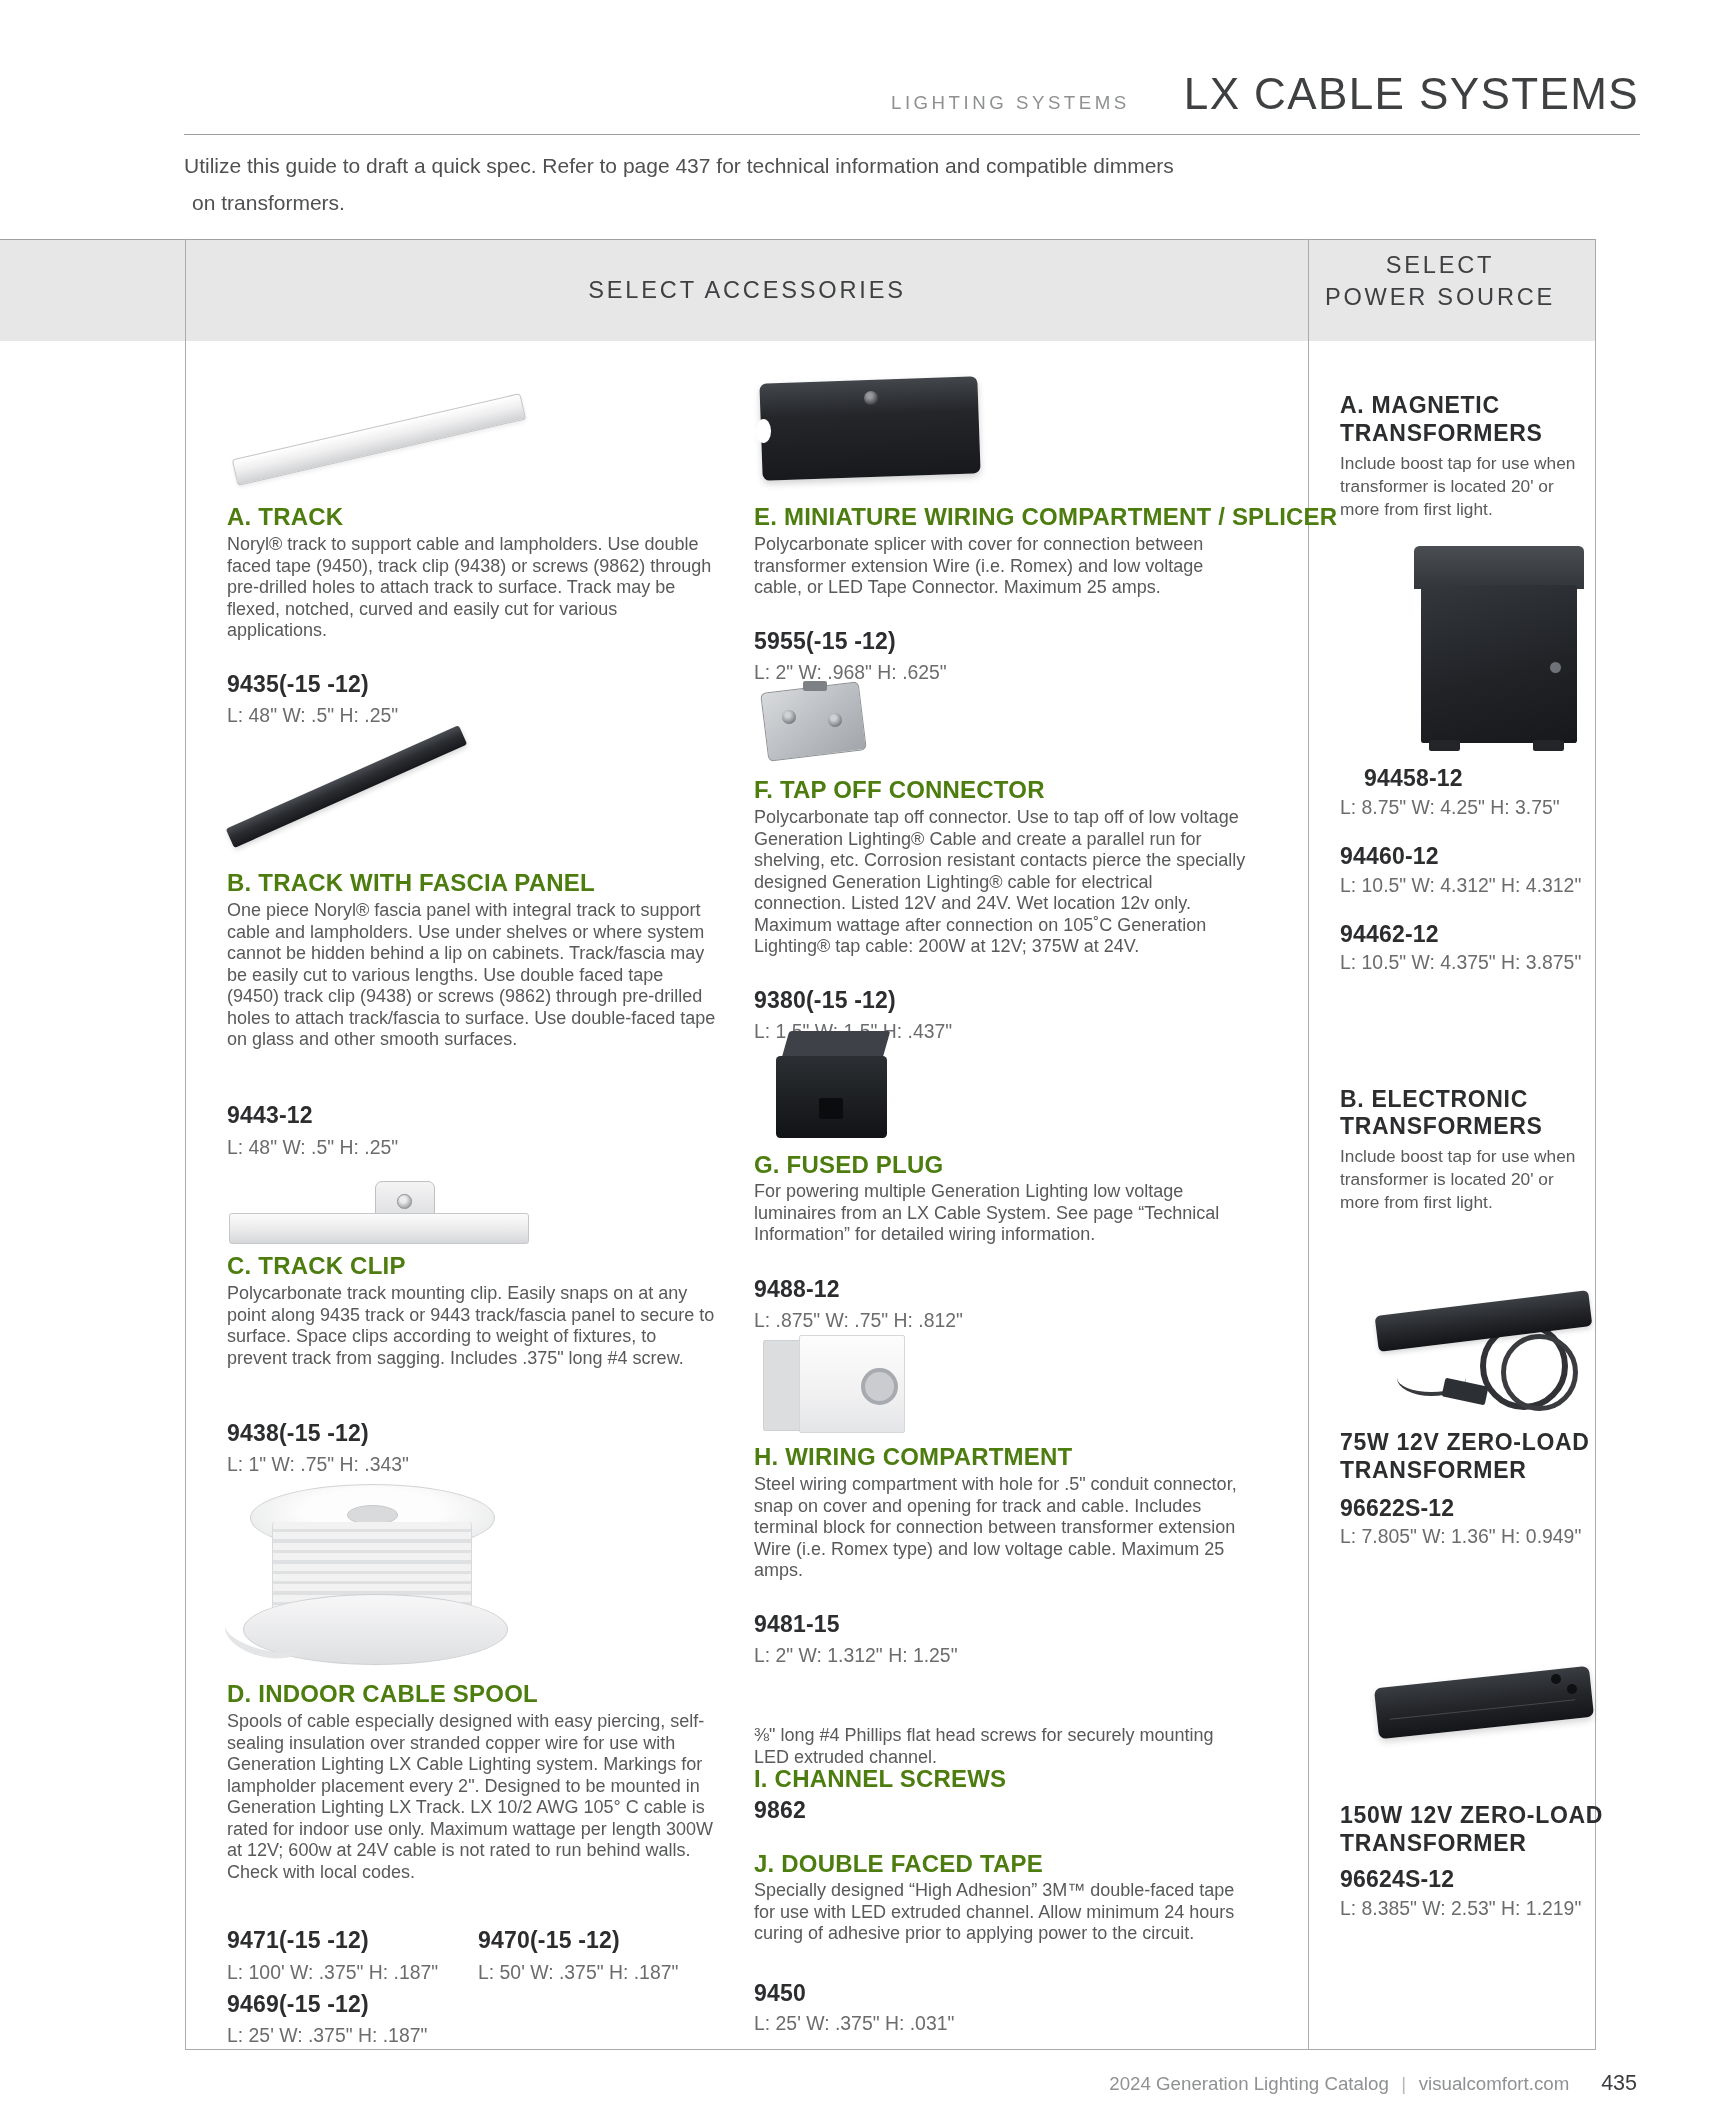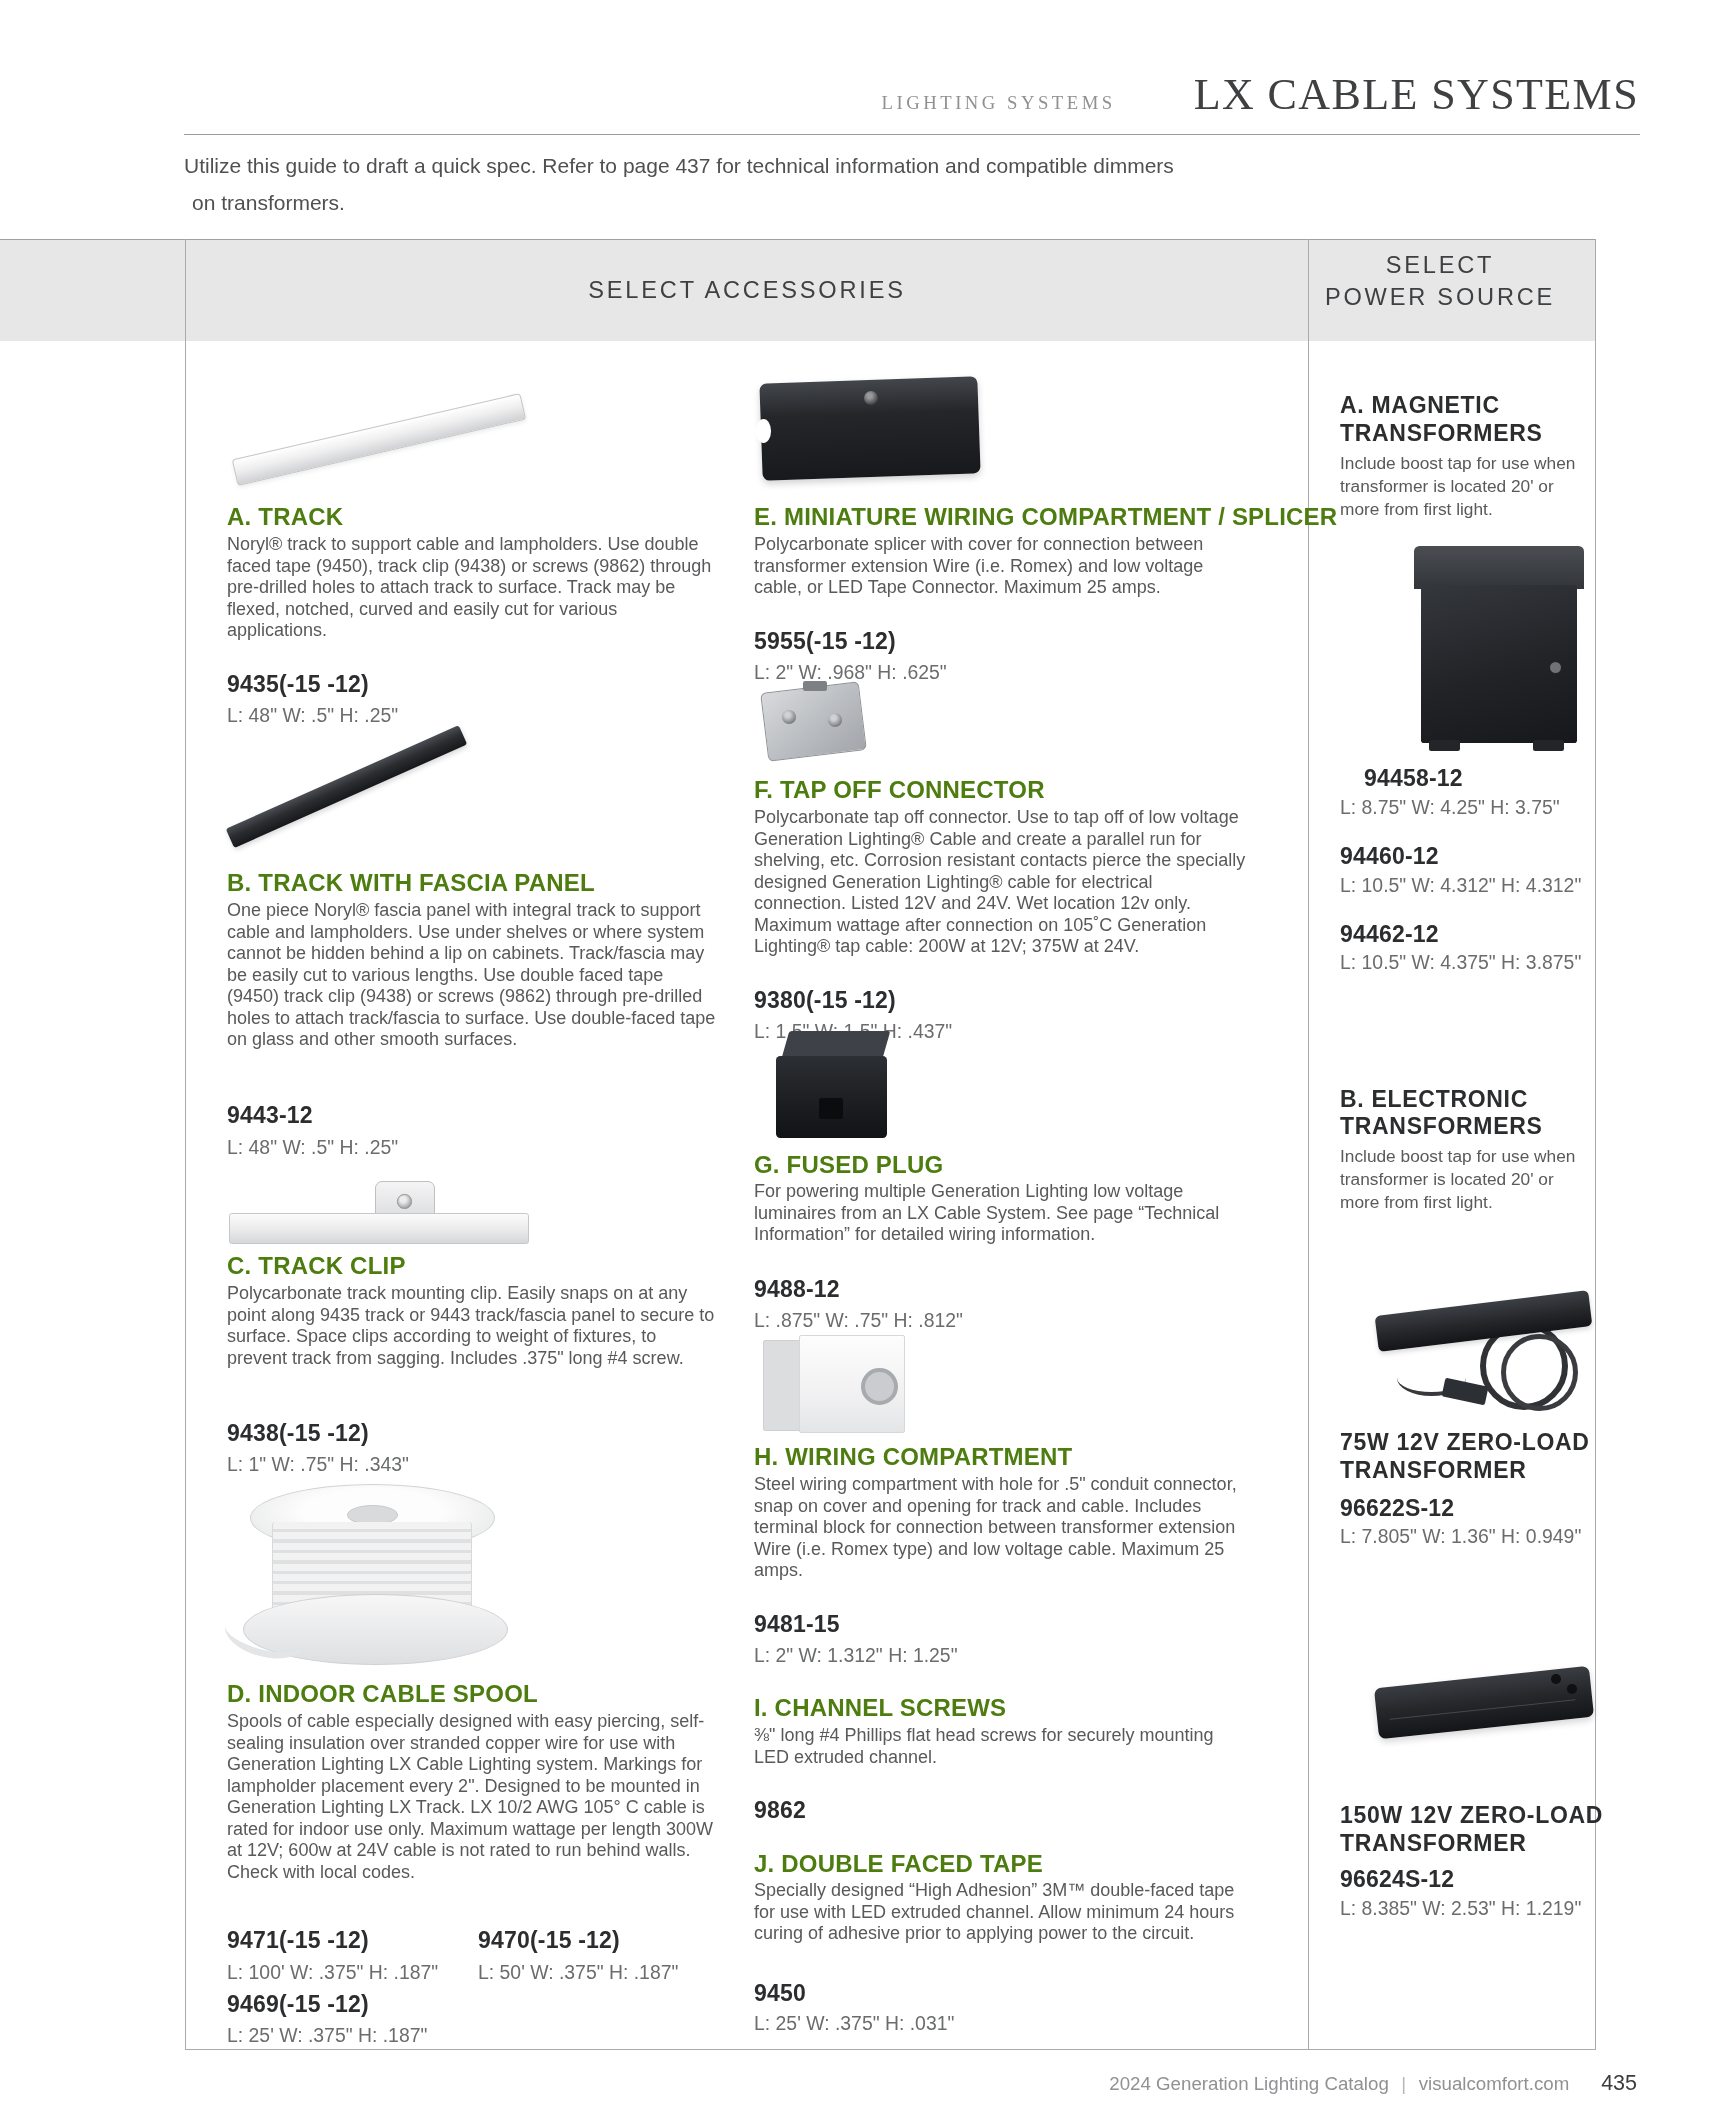--- a/index.html
+++ b/index.html
@@ -21,21 +21,21 @@
   
   .vline{width:1.4px;background:#aaabad;}
   .hline{height:1.4px;background:#aaabad;}
   
   .ph{position:absolute;}
   .bar{position:absolute;border-radius:3.5px;}
 </style>
 </head>
 <body>
 
-<div class="abs" style="top:69px;right:94px;display:flex;align-items:baseline;gap:78px;font-family:Liberation Serif, serif;">
+<div class="abs" style="top:69px;right:94px;display:flex;align-items:baseline;gap:54px;">
   <span class="eyebrow">LIGHTING SYSTEMS</span>
   <span class="pagetitle">LX CABLE SYSTEMS</span>
 </div>
 <div class="abs hline" style="top:134px;left:184px;width:1456px;background:#9b9c9e;height:1px;"></div>
 <div class="abs intro" style="top:154px;left:184px;">Utilize this guide to draft a quick spec. Refer to page 437 for technical information and compatible dimmers</div>
 <div class="abs intro" style="top:191px;left:192px;">on transformers.</div>
 
 <div class="abs" style="top:239px;left:0;width:1596px;height:101px;background:#e7e7e8;border-top:1.4px solid #9fa0a2;"></div>
 <div class="abs bandhead" style="top:277px;left:186px;width:1122px;">SELECT ACCESSORIES</div>
 <div class="abs" style="top:249px;left:1308px;width:264px;text-align:center;">
@@ -131,21 +131,21 @@
   <div class="bar" style="left:0;top:8.3px;width:37px;height:89px;background:#dcddde;border:0.7px solid #cfd0d2;border-radius:2.1px;"></div>
   <div class="bar" style="left:36px;top:2.8px;width:104px;height:96px;background:linear-gradient(180deg,#fdfdfd 0%,#f1f1f2 60%,#e4e5e7 100%);border:0.7px solid #d6d7d9;border-radius:2.1px;"></div>
   <div class="bar" style="left:98px;top:36px;width:29px;height:29px;border-radius:50%;border:4.9px solid #a7aaae;background:#caccd0;"></div>
 </div>
 
 <div class="abs sec-title" style="left:754px;top:1443px;">H. WIRING COMPARTMENT</div>
 <div class="abs sec-body" style="left:754px;top:1474px;width:494px;">Steel wiring compartment with hole for .5" conduit connector, snap on cover and opening for track and cable. Includes terminal block for connection between transformer extension Wire (i.e. Romex type) and low voltage cable. Maximum 25 amps.</div>
 <div class="abs part" style="left:754px;top:1611px;">9481-15</div>
 <div class="abs dims" style="left:754px;top:1644px;">L: 2" W: 1.312" H: 1.25"</div>
 
-<div class="abs sec-title" style="left:754px;top:1694px;">I. CHANNEL SCREWS</div>
+<div class="abs sec-title" style="left:754px;top:1765px;">I. CHANNEL SCREWS</div>
 <div class="abs sec-body" style="left:754px;top:1725px;width:494px;">⅜" long #4 Phillips flat head screws for securely mounting LED extruded channel.</div>
 <div class="abs part" style="left:754px;top:1797px;">9862</div>
 
 <div class="abs sec-title" style="left:754px;top:1850px;">J. DOUBLE FACED TAPE</div>
 <div class="abs sec-body" style="left:754px;top:1880px;width:494px;">Specially designed “High Adhesion” 3M™ double-faced tape for use with LED extruded channel. Allow minimum 24 hours curing of adhesive prior to applying power to the circuit.</div>
 <div class="abs part" style="left:754px;top:1980px;">9450</div>
 <div class="abs dims" style="left:754px;top:2012px;">L: 25' W: .375" H: .031"</div>
 
 <div class="abs rtitle" style="left:1340px;top:392px;">A. MAGNETIC</div>
 <div class="abs rtitle" style="left:1340px;top:420px;">TRANSFORMERS</div>

